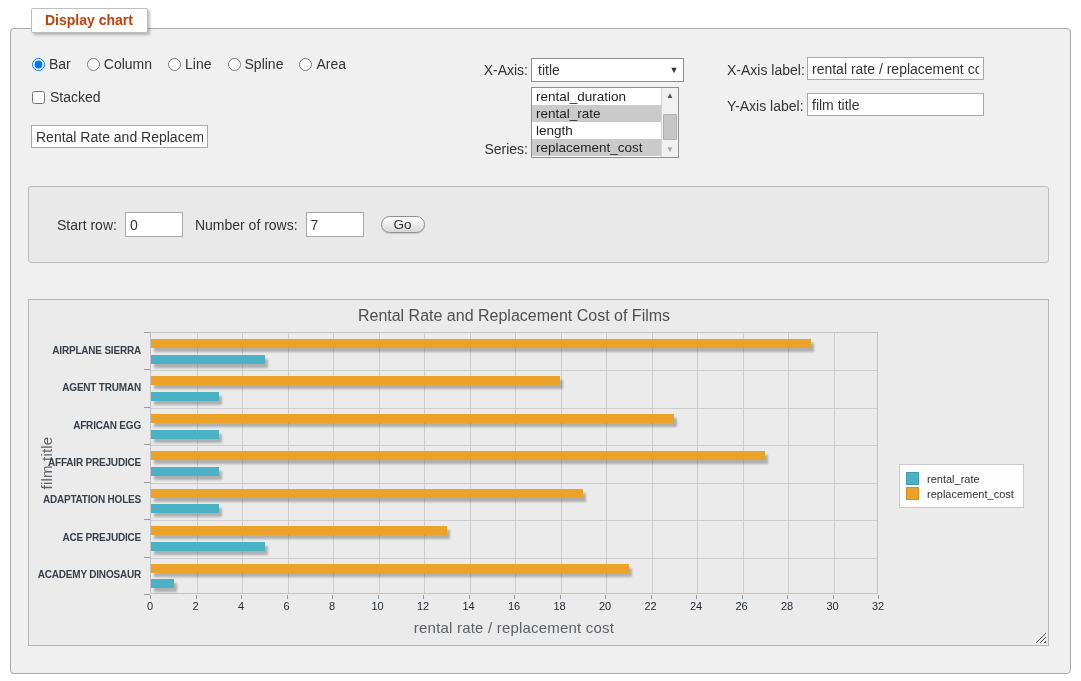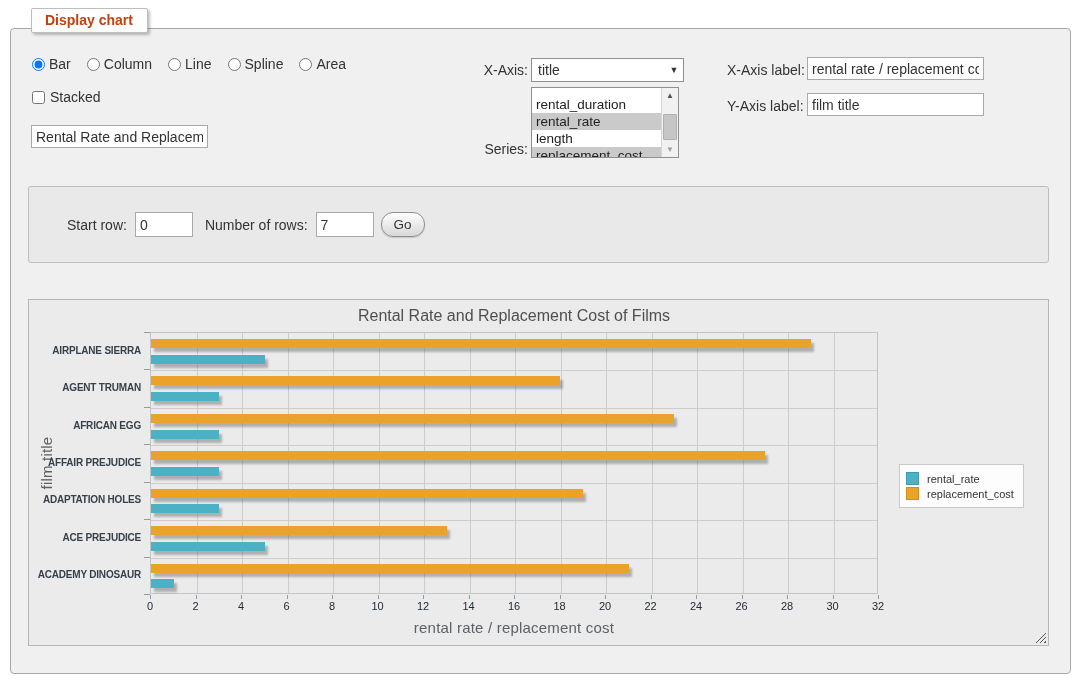--- a/index.html
+++ b/index.html
@@ -24,39 +24,39 @@
   .ctl-label { position:absolute; color:#333; }
   .lbl-right { width:80px; text-align:right; }
 
   .select-box { position:absolute; left:520px; top:29px; width:153px; height:24px;
     background:#fff; border:1px solid #8f8f8f; display:flex; align-items:center; }
   .select-box .sel-value { flex:1; padding-left:6px; font-size:14px; }
   .select-box .sel-arrow { width:18px; text-align:center; font-size:9px; color:#333; }
 
   .series-list { position:absolute; left:520px; top:58px; width:148px; height:71px;
     background:#fff; border:1px solid #8f8f8f; display:flex; }
-  .series-opts { flex:1; overflow:hidden;margin-top:8px; }
+  .series-opts { flex:1; overflow:hidden; }
   .series-opts .option { height:17px; line-height:17px; padding-left:4px; font-size:13.5px;
     white-space:nowrap; color:#222; }
   .series-opts .option.selected { background:#cacaca; }
   .sb { width:17px; background:#f1f1f1; border-left:1px solid #d5d5d5; position:relative; }
   .sb .arr { position:absolute; left:0; width:100%; height:15px; text-align:center;
     font-size:8px; line-height:15px; color:#505050; background:#f1f1f1; }
   .sb .arr.down { bottom:0; color:#a0a0a0; }
   .sb .thumb { position:absolute; left:1px; width:14px; top:26px; height:26px;
     background:#c6c6c6; border:1px solid #b0b0b0; border-radius:1px; }
 
   .axis-input { position:absolute; width:177px; height:23px; }
 
   .rows-panel { position:absolute; left:17px; top:157px; width:1021px; height:77px;
     background:#e9e9e9; border:1px solid #bdbdbd; border-radius:3px;
-    display:flex; align-items:center; padding-left:38px; }
+    display:flex; align-items:center; padding-left:28px; }
   .rows-panel .gap { width:12px; }
   .rows-panel input[type=text] { width:58px; height:25px; }
-  .go-btn { margin-left:7px; height:25px; padding:0 12px; border:1px solid #8f8f8f;
+  .go-btn { margin-left:17px; height:17px; padding:0 12px; border:1px solid #8f8f8f;
     border-radius:12px; background:linear-gradient(#fefefe,#d8d8d8);
     font-family:"Liberation Sans", sans-serif; font-size:13.5px; color:#333;
     box-shadow:0 1px 1px rgba(0,0,0,0.15); }
 
   
   .chart-box { position:absolute; left:17px; top:270px; width:1021px; height:347px;
     background:#ebebeb; border:1px solid #b6b6b6; }
   .chart-title { position:absolute; left:121px; top:7px; width:728px; text-align:center;
     font-size:16px; color:#4f4f4f; }
   .plot { position:absolute; left:121px; top:32px; width:728px; height:262px;

